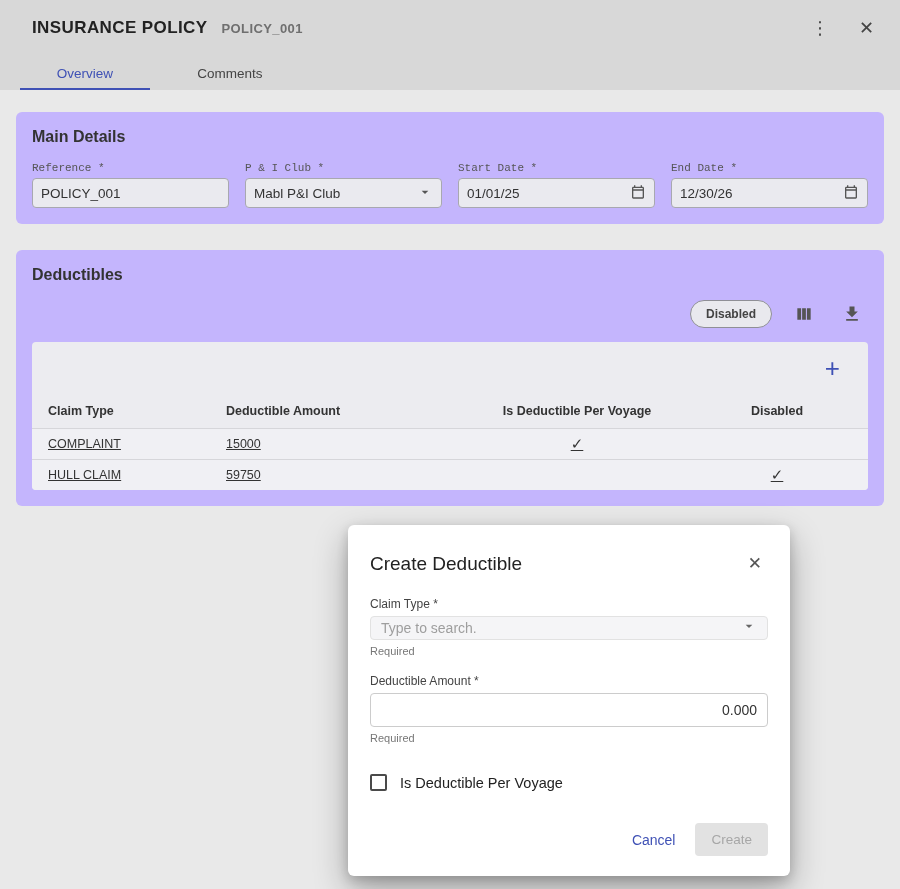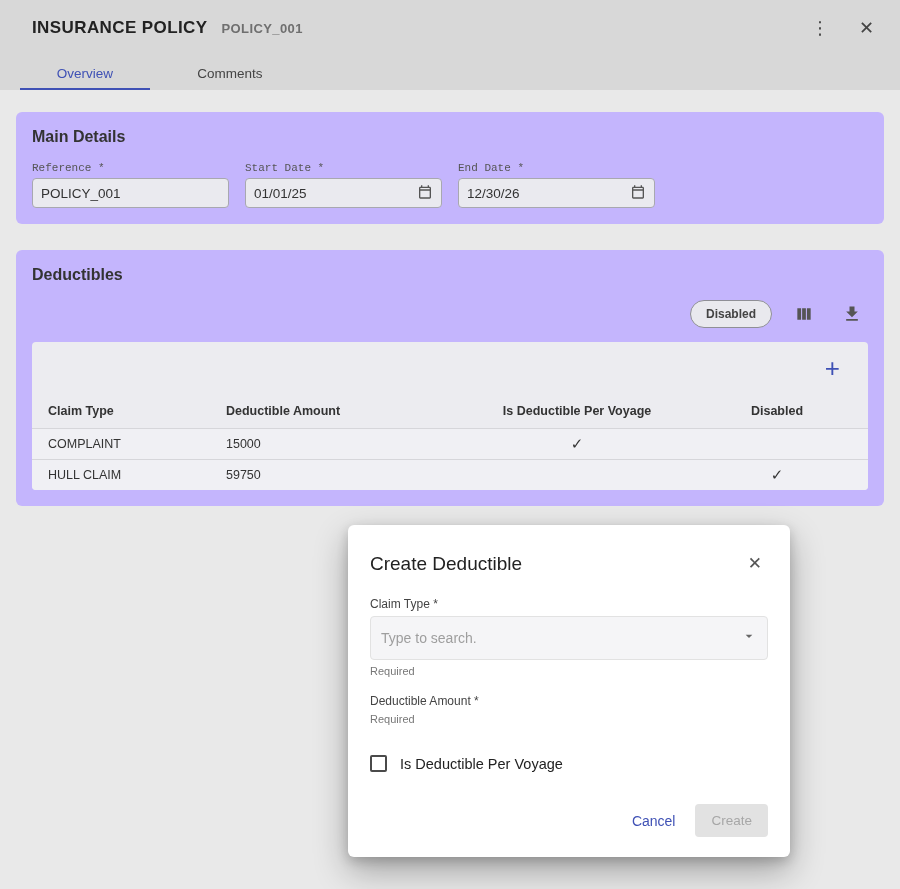--- a/index.html
+++ b/index.html
@@ -48,36 +48,36 @@
   .pill {
     border:1px solid #8f8f96; border-radius:14px; background:#e9e9ee; font-size:12px; font-weight:700;
     color:#444; padding:6px 15px; cursor:pointer; font-family:inherit;
   }
   .table { background:#ececf0; border-radius:4px; margin-top:12px; overflow:hidden; }
   .table-top { height:52px; display:flex; justify-content:flex-end; align-items:center; padding-right:28px; }
   .add-btn { color:#3f51b5; font-size:26px; font-weight:400; background:none; border:none; cursor:pointer; line-height:1; }
   .thead, .trow { display:grid; grid-template-columns:178px 226px 1fr 150px; padding:0 16px; align-items:center; }
   .thead { height:34px; font-size:12.5px; font-weight:700; color:#333; }
   .c3, .c4 { text-align:center; }
-  .trow { height:31px; font-size:12.5px; color:#333; background:#f0f0f4; border-top:1px solid #d6d6da; }
+  .trow { height:31px; font-size:12.5px; color:#333; background:#f0f0f4; border-top:1px solid #d6d6da;text-decoration:underline; }
   .check-cell { font-size:15px; color:#333; }
 
   
   .modal {
     position:absolute; left:300px; top:525px; width:442px; background:#fff; border-radius:6px;
     box-shadow:0 14px 34px rgba(0,0,0,.30), 0 4px 12px rgba(0,0,0,.18);
     padding:22px 22px 20px;
     margin-left:48px;
   }
   .modal-head { display:flex; justify-content:space-between; align-items:center; }
   .modal-title { font-size:19px; font-weight:500; color:#222; }
   .modal-close { font-size:17px; color:#555; }
   .m-label { font-size:12px; color:#444; margin:17px 0 5px; }
   .search-select {
-    height:44px; background:#f5f5f7; border:1px solid #e2e2e2; border-radius:4px;
+    height:24px; background:#f5f5f7; border:1px solid #e2e2e2; border-radius:4px;
     display:flex; align-items:center; justify-content:space-between; padding:0 10px; cursor:pointer;
   }
   .placeholder { color:#9e9e9e; font-size:14px; }
   .helper { font-size:11px; color:#777; margin-top:5px; }
   .amount-input {
     width:100%; height:34px; border:1px solid #ccc; border-radius:4px; background:#fff;
     text-align:right; padding:0 10px; font-size:14px; color:#333; outline:none; font-family:inherit;
   }
   .checkbox-row { display:flex; align-items:center; gap:13px; margin-top:30px; cursor:pointer; }
   .checkbox { width:17px; height:17px; border:2px solid #4a4a4a; border-radius:2px; background:#fff; }
@@ -113,20 +113,31 @@
 
     <section class="card main-details">
       <h2>Main Details</h2>
       <div class="fields">
 
         <div class="field">
           <label>Reference *</label>
           <input class="control" value="POLICY_001" style="">
         </div>
 
+        <div class="field">
+          <label>P &amp; I Club *</label>
+          <div class="control with-icon">
+            <span class="val">Mabl P&amp;I Club</span>
+            <span>
+              <svg width="16" height="16" viewBox="0 0 24 24">
+                  <path fill="#555" d="M7 10l5 5 5-5z"></path>
+                </svg>
+            </span>
+          </div>
+        </div>
 
         <div class="field">
           <label>Start Date *</label>
           <div class="control with-icon">
             <input class="bare" value="01/01/25" style="">
             <span>
               <svg width="16" height="16" viewBox="0 0 24 24">
                   <path fill="#555" d="M19 4h-1V2h-2v2H8V2H6v2H5c-1.1 0-2 .9-2 2v14c0 1.1.9 2 2 2h14c1.1 0 2-.9 2-2V6c0-1.1-.9-2-2-2zm0 16H5V10h14v10zM5 8V6h14v2H5z"></path>
                 </svg>
             </span>
@@ -203,20 +214,21 @@
       <span class="placeholder">Type to search.</span>
       <span>
         <svg width="16" height="16" viewBox="0 0 24 24">
             <path fill="#666" d="M7 10l5 5 5-5z"></path>
           </svg>
       </span>
     </div>
     <div class="helper">Required</div>
 
     <div class="m-label">Deductible Amount *</div>
+    <input class="amount-input" value="0.000" style="">
     <div class="helper">Required</div>
 
     <div class="checkbox-row">
       <span class="checkbox"></span>
       <span class="checkbox-label">Is Deductible Per Voyage</span>
     </div>
 
     <div class="modal-footer">
       <button class="cancel-btn">Cancel</button>
       <button class="create-btn" disabled="">Create</button>

